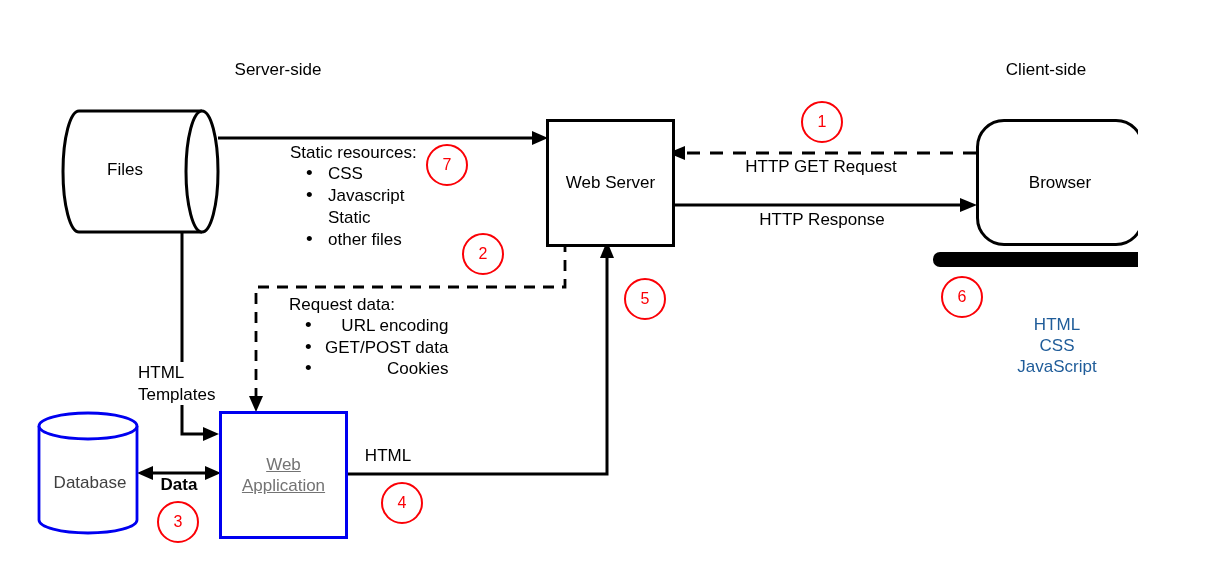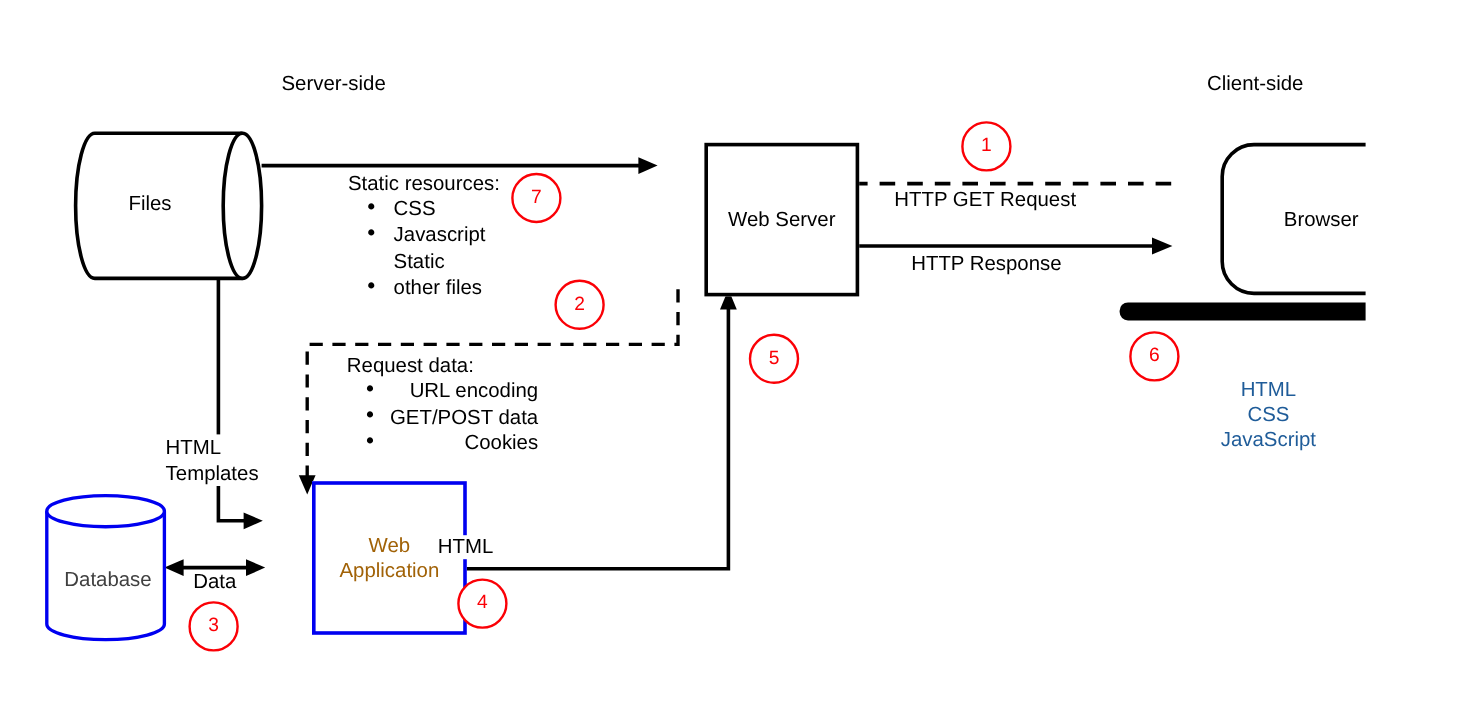--- a/index.html
+++ b/index.html
@@ -5,34 +5,34 @@
   html,body{margin:0;padding:0;background:#ffffff;}
   #canvas{
     position:relative;width:1138px;height:584px;background:#ffffff;
     font-family:"Liberation Sans","DejaVu Sans",sans-serif;color:#000;overflow:hidden;
   }
   #wires{position:absolute;left:0;top:0;}
   .label{position:absolute;font-size:17px;line-height:21px;white-space:nowrap;}
   .centered{transform:translateX(-50%);text-align:center;}
   .node-box{
     position:absolute;background:#ffffff;border:3px solid #000;
-    display:flex;align-items:center;justify-content:center;font-size:17px;margin-left:41px;
+    display:flex;align-items:center;justify-content:center;font-size:17px;
   }
   #web-server-box{left:546px;top:119px;width:123px;height:122px;}
   #browser-box{left:976px;top:119px;width:162px;height:121px;border-radius:28px;align-items:center;}
-  #web-app-box{left:219px;top:401px;width:123px;height:122px;border-color:#0000f0;color:#a16207;}
+  #web-app-box{left:219px;top:411px;width:123px;height:122px;border-color:#0000f0;color:#737373;text-decoration:underline;}
   #web-app-box .wrap{width:100px;text-align:center;line-height:21.5px;white-space:normal;}
   .shape-label{position:absolute;font-size:17px;transform:translateX(-50%);white-space:nowrap;}
   #files-label{left:125px;top:160px;}
   #database-label{left:90px;top:473px;color:#404040;}
   .edge-label{position:absolute;font-size:17px;transform:translateX(-50%);white-space:nowrap;background:#fff;padding:0 3px;}
   #http-get-label{left:821px;top:157px;}
   #http-response-label{left:822px;top:210px;}
   #html-label{left:388px;top:446px;}
-  #data-label{left:179px;top:475px;}
+  #data-label{left:179px;top:475px;font-weight:bold;}
   #html-templates-label{
     position:absolute;left:138px;top:362px;width:94px;font-size:17px;
     line-height:21.5px;background:#fff;white-space:normal;
   }
   .note{position:absolute;font-size:17px;}
   #static-resources-note{left:290px;top:142px;}
   #request-data-note{left:277px;top:294px;margin-left:12px;}
   .note .title{line-height:21px;}
   .note ul{margin:0;padding:0;list-style:none;}
   #static-resources-note li{position:relative;padding-left:38px;line-height:22px;}

